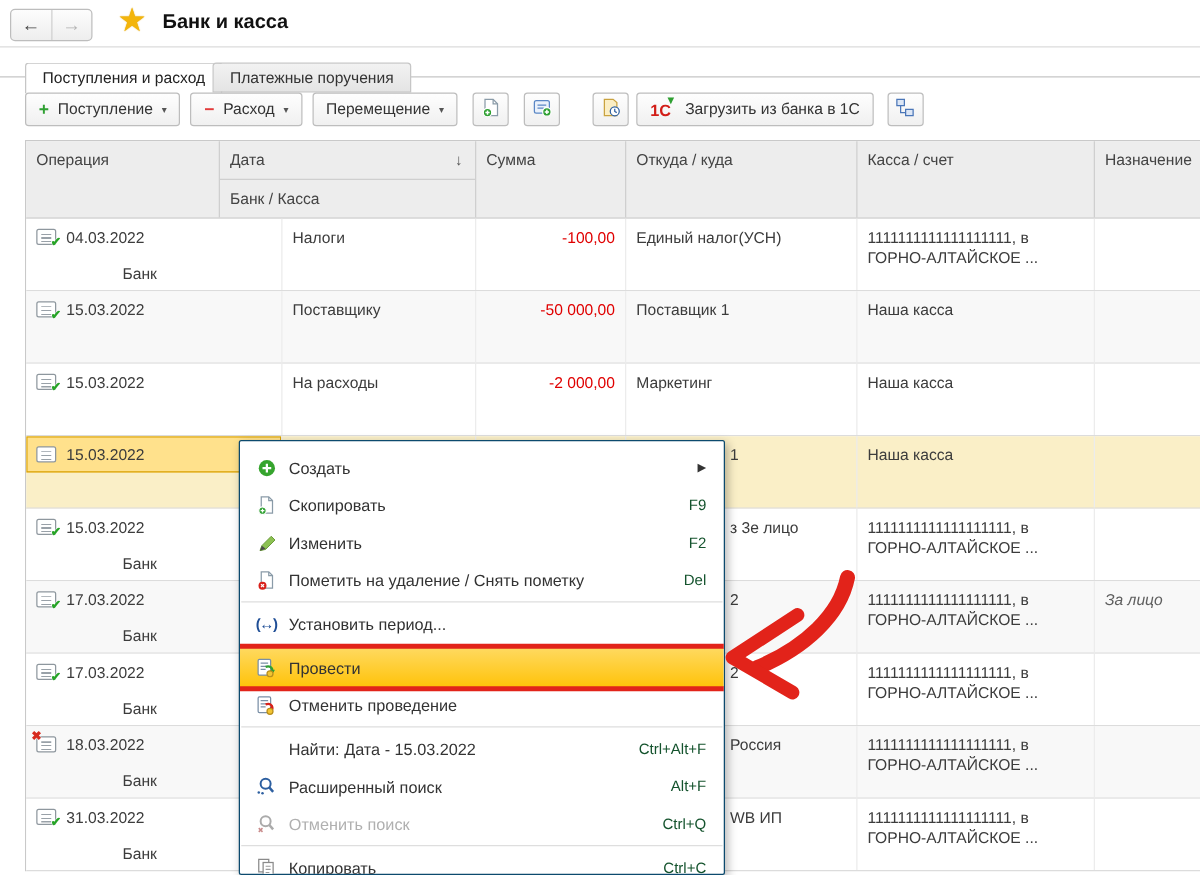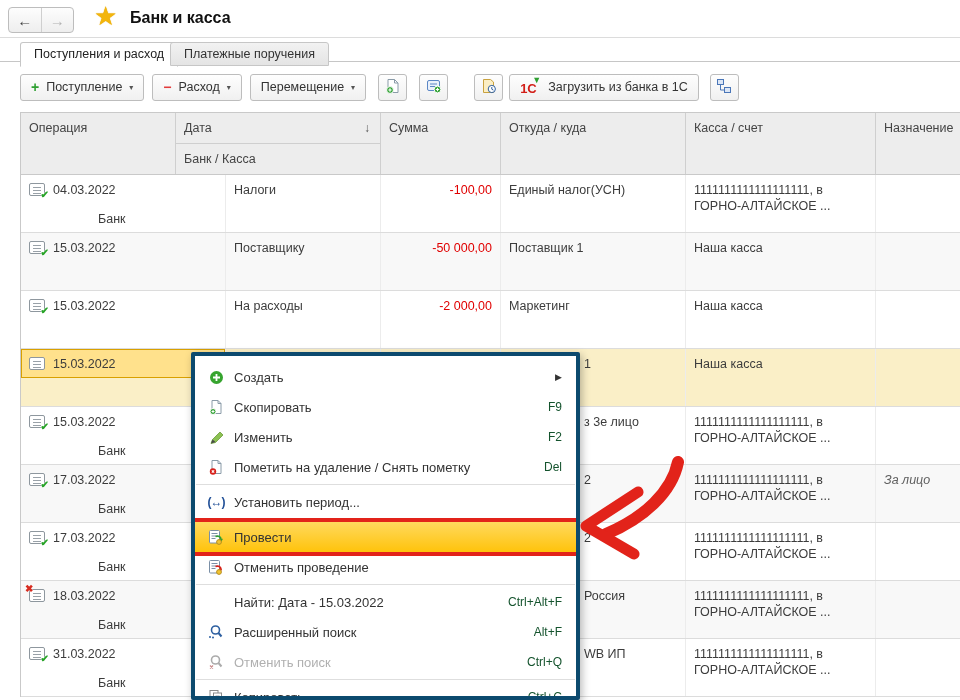--- a/index.html
+++ b/index.html
@@ -17,21 +17,21 @@
             font-size:15px; font-weight:bold; cursor:default; }
   .navbtn.back { color:#3f3f3f; border-right:1px solid #cfcfcf; }
   .navbtn.fwd  { color:#b3b3b3; }
   .star { position:absolute; left:94px; top:1px; font-size:26px; color:#f3b50c;
           text-shadow:0 0 1px #d99e00; }
   .page-title { position:absolute; left:130px; top:9px; font-size:16px; font-weight:bold; color:#111; }
 
   
   .tabstrip { position:absolute; left:0; top:38px; width:960px; height:24px;
               border-bottom:1px solid #c6c6c6; }
-  .tab { position:absolute; top:4px; height:24px; padding:0 13px; line-height:23px;
+  .tab { position:absolute; top:12px; height:24px; padding:0 13px; line-height:23px;
          font-size:12.5px; border:1px solid #c6c6c6; border-radius:3px 3px 0 0; cursor:default; }
   .tab.active { left:20px; background:#fff; border-bottom:1px solid #fff; height:25px; color:#222; }
   .tab.inactive { left:170px; background:linear-gradient(#f2f2f2,#e4e4e4); color:#333; }
 
   
   .toolbar { position:absolute; left:0; top:63px; width:960px; height:48px; display:flex;
              align-items:center; padding-left:20px; }
   .btn { display:inline-flex; align-items:center; height:27px; padding:0 10px;
          border:1px solid #bdbdbd; border-radius:3px; background:linear-gradient(#fefefe,#f0f0f0);
          font-size:12.5px; color:#333; white-space:nowrap; cursor:default; }
@@ -75,21 +75,21 @@
             position:relative; flex:0 0 auto; margin-right:8px; }
   .doc-ic::before { content:""; position:absolute; left:3px; right:3px; top:3px; height:7px;
             background:repeating-linear-gradient(to bottom,#99a1a8 0,#99a1a8 1px,transparent 1px,transparent 3px); }
   .doc-ic.posted::after { content:"✔"; position:absolute; right:-5px; bottom:-5px; color:#27a327;
             font-size:10px; font-weight:bold; text-shadow:0 0 1px #fff,0 0 1px #fff; }
   .doc-ic.deleted::after { content:"✖"; position:absolute; left:-5px; top:-7px; color:#d62b1f;
             font-size:10px; font-weight:bold; text-shadow:0 0 1px #fff,0 0 1px #fff; }
 
   
   .ctxmenu { position:absolute; left:191px; top:352px; width:389px; background:#fff;
-             border:4px solid #0c4a6e; border-radius:2px; box-shadow:2px 3px 8px rgba(0,0,0,.28);
+             border:1px solid #0c4a6e; border-radius:2px; box-shadow:2px 3px 8px rgba(0,0,0,.28);
              padding-top:6px; z-index:50; font-size:13px; color:#333; height:348px; overflow:hidden; }
   .mi { height:30px; display:flex; align-items:center; padding:0 14px 0 12px; cursor:default; }
   .mi .mic { width:18px; height:16px; display:flex; align-items:center; justify-content:center; flex:0 0 auto; }
   .mi .mlabel { margin-left:9px; white-space:nowrap; }
   .mi .mshort { margin-left:auto; color:#14532d; font-size:12px; }
   .mi .subarrow { margin-left:auto; color:#333; font-size:9px; }
   .mi.disabled .mlabel { color:#b0b0b0; }
   .msep { height:1px; background:#dedede; margin:2px 1px; }
   .mi.highlight { background:linear-gradient(#ffd95e,#ffc30b); box-shadow:0 0 0 4px #e2231a; position:relative; }
   .period-glyph { color:#1f4e96; font-weight:bold; font-size:12px; letter-spacing:-1px; }

